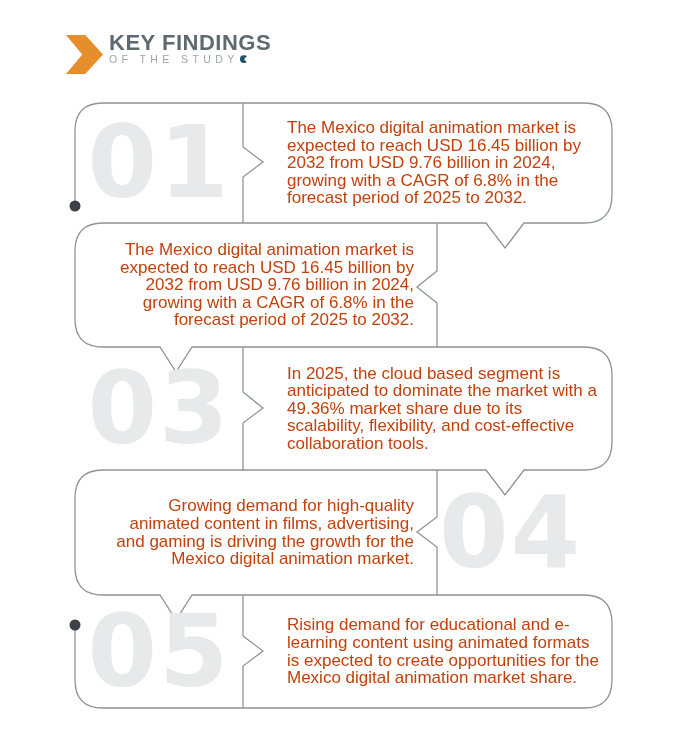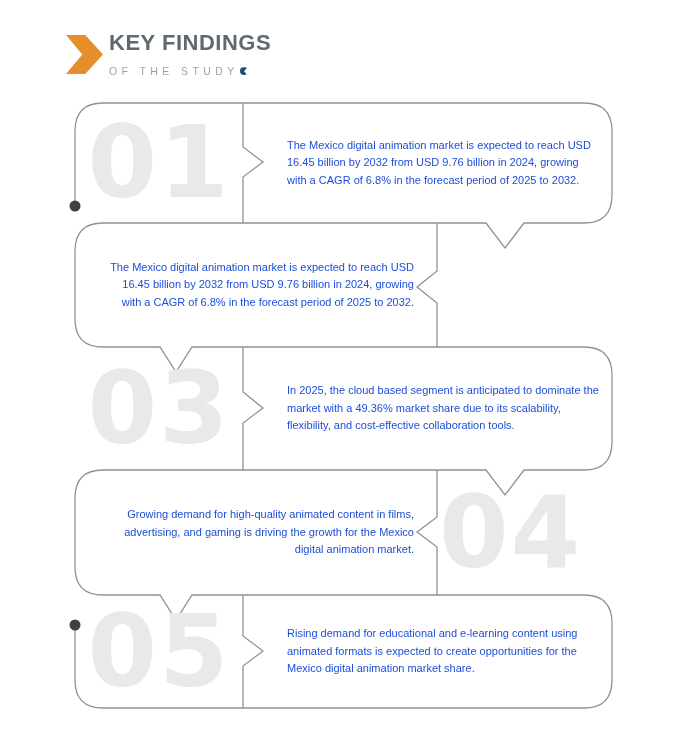--- a/index.html
+++ b/index.html
@@ -15,21 +15,21 @@
   .logo-arrow{
     width:37px;height:39px;margin-top:3px;
     background:#e78e2c;
     clip-path:polygon(0 0, 52% 0, 100% 50%, 52% 100%, 0 100%, 44% 50%);
   }
   .logo-text{margin-left:6px;}
   .logo-title{
     font-size:22px;font-weight:700;color:#5f6970;
     letter-spacing:.5px;line-height:1;
   }
-  .logo-sub{display:flex;align-items:center;margin-top:12px;}
+  .logo-sub{display:flex;align-items:center;margin-top:0;}
   .logo-subtitle{
     font-size:10.5px;color:#9aa4ab;letter-spacing:4.4px;line-height:1;
   }
   .logo-mark{
     width:8px;height:8px;margin-left:1px;
     background:#1d4f6e;border-radius:50%;
     clip-path:polygon(0 0,100% 0,55% 50%,100% 100%,0 100%);
   }
   
   .outline-svg{position:absolute;left:0;top:0;}
@@ -43,21 +43,21 @@
     user-select:none;
   }
   .n1{left:75px;top:103px;width:168px;height:120px;}
   .n2{left:437px;top:223px;width:175px;height:124px;}
   .n3{left:75px;top:347px;width:168px;height:123px;}
   .n4{left:423px;top:470px;width:175px;height:125px;}
   .n5{left:75px;top:595px;width:168px;height:113px;}
   
   .txt{
     position:absolute;display:flex;align-items:center;
-    font-size:11px;line-height:17.6px;color:#1d4ed8;
+    font-size:17px;line-height:17.6px;color:#c2410c;
     font-weight:500;
   }
   .txt span{display:block;width:100%;}
   .txt-left{text-align:left;}
   .txt-right{text-align:right;}
   .t1{left:287px;top:103px;width:312px;height:120px;}
   .t2{left:100px;top:223px;width:314px;height:124px;}
   .t3{left:287px;top:347px;width:316px;height:123px;}
   .t4{left:100px;top:470px;width:314px;height:125px;}
   .t5{left:287px;top:595px;width:318px;height:113px;}

